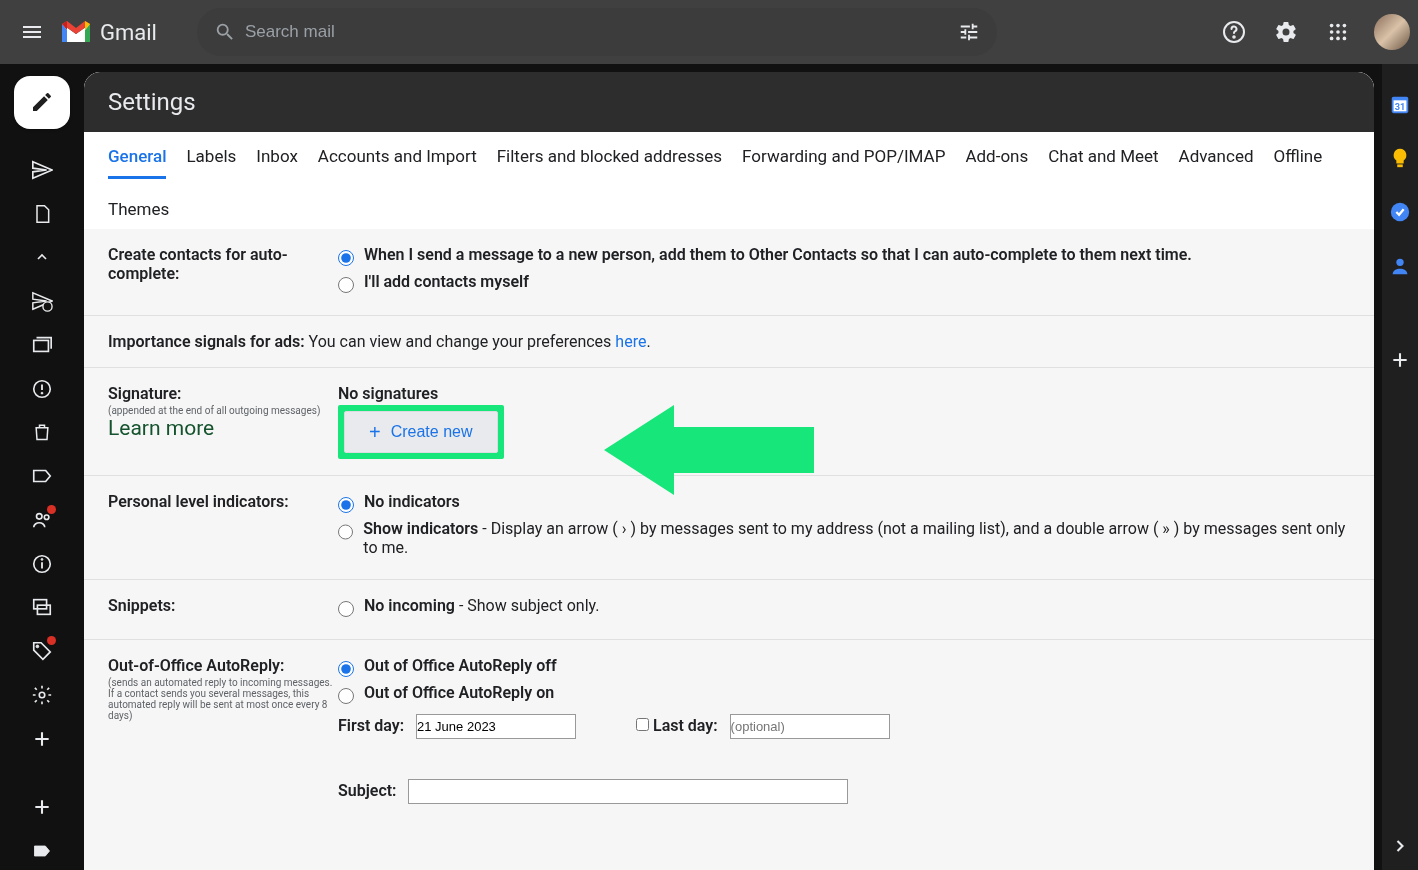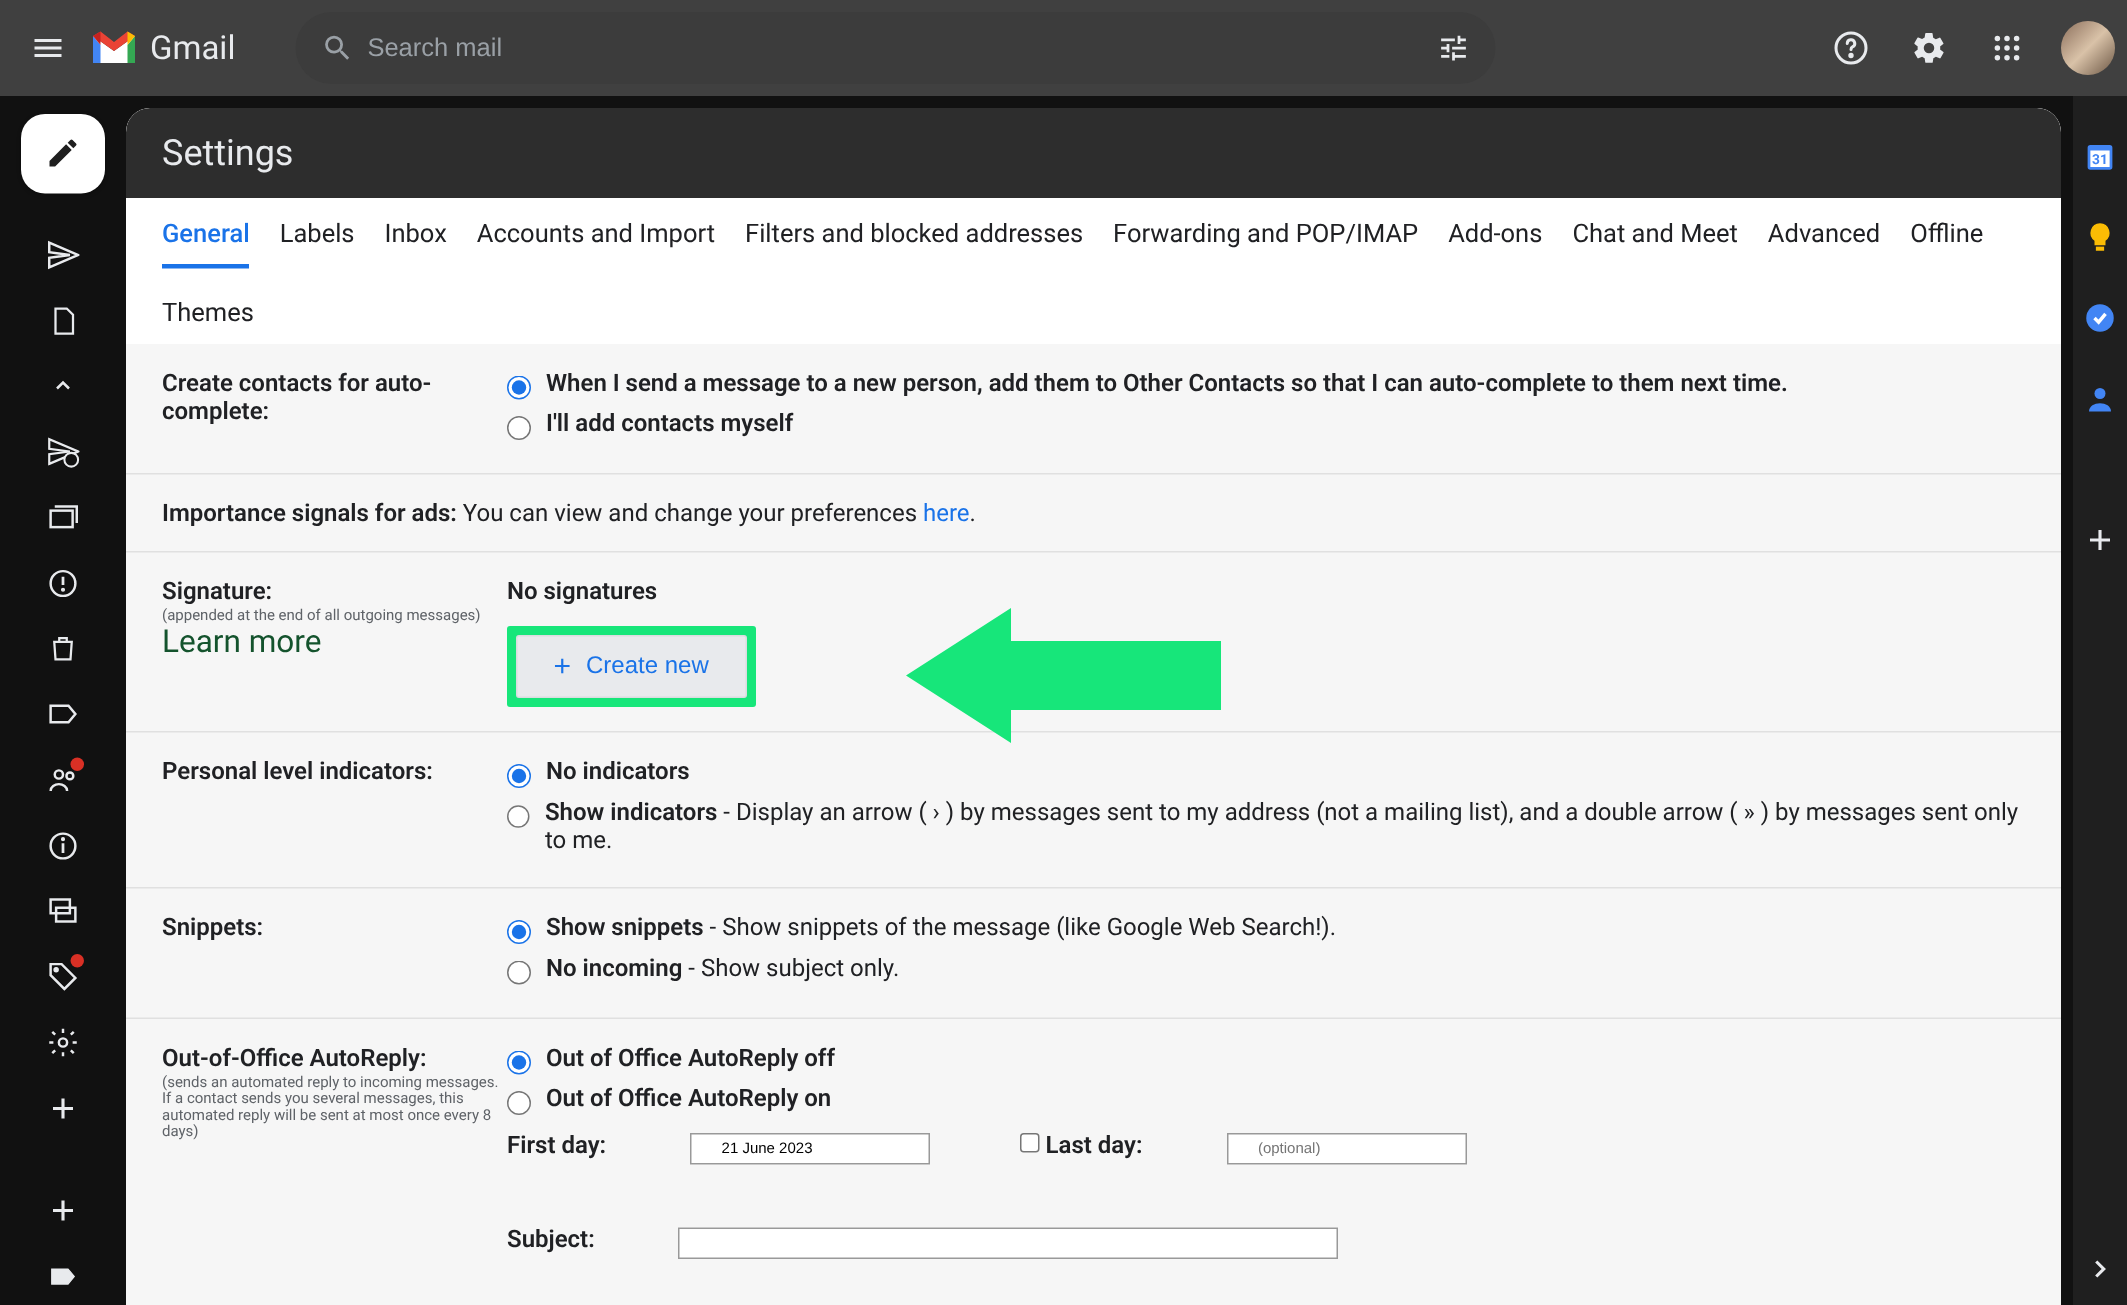--- a/index.html
+++ b/index.html
@@ -40,28 +40,28 @@
 .section { display: flex; padding: 16px 24px; border-bottom: 1px solid #e0e0e0; }
 .section-label { width: 230px; flex-shrink: 0; }
 .section-label .title { font-weight: 600; font-size: 16px; color: #202124; }
 .section-label .sub { font-size: 10px; color: #5f6368; margin-top: 2px; }
 .section-label a { color: #14532d; text-decoration: none; font-size: 21px; text-align: center; }
 .section-content { flex: 1; font-size: 16px; color: #202124; }
 .radio-row { display: flex; align-items: flex-start; gap: 10px; margin-bottom: 6px; }
 .radio-row input[type=radio] { margin-top: 5px; width: 16px; height: 16px; accent-color: #1a73e8; }
 .radio-row .bold { font-weight: 600; }
 .text-link { color: #1a73e8; text-decoration: none; }
-.no-sig { font-weight: 600; margin-bottom: 14px; }
+.no-sig { font-weight: 600; margin-bottom: 2px; }
 .create-new-wrap { display: inline-block; background: #17e67a; padding: 6px; border-radius: 2px; }
 .create-new-btn { background: #e8eaed; border: 1px solid #dadce0; padding: 10px 24px; display: flex; align-items: center; gap: 10px; color: #1a73e8; font-size: 16px; cursor: pointer; border-radius: 2px; }
 .create-new-btn .plus { font-size: 20px; line-height: 1; }
 
 .ooo-fields { margin-top: 10px; display: flex; flex-wrap: wrap; gap: 40px 60px; align-items: center; }
 .ooo-fields label { font-weight: 600; font-size: 16px; margin-right: 8px; }
-.ooo-fields input[type=text] { border: 1px solid #999; padding: 4px 20px; font-size: 10px; margin-left: 44px; }
+.ooo-fields input[type=text] { border: 1px solid #999; padding: 4px 0; font-size: 13px; }
 .ooo-date { width: 160px; }
 .ooo-subject { width: 440px; }
 
 
 .arrow-annot { position: absolute; left: 520px; top: 156px; pointer-events: none; }
 .arrow-annot svg { display: block; }
 
 
 .rightbar { width: 36px; background: #1f1f1f; display: flex; flex-direction: column; align-items: center; padding-top: 28px; gap: 30px; }
 .rightbar .ricon { width: 24px; height: 24px; display: flex; align-items: center; justify-content: center; cursor: pointer; }
@@ -317,24 +317,20 @@
               </div>
           </div>
         </div>
 
         <div class="section">
           <div class="section-label">
               <div class="title">Snippets:</div>
             </div>
           <div class="section-content">
             <div class="radio-row">
-                <input type="radio" checked="" style="">
-                <span><span class="bold">Show snippets</span><span> - Show snippets of the message (like Google Web Search!).</span></span>
-              </div>
-            <div class="radio-row">
                 <input type="radio" style="">
                 <span><span class="bold">No incoming</span><span> - Show subject only.</span></span>
               </div>
           </div>
         </div>
 
         <div class="section" style="border-bottom:none;">
           <div class="section-label">
             <div class="title">Out-of-Office AutoReply:</div>
             <div class="sub">(sends an automated reply to incoming messages. If a contact sends you several messages, this automated reply will be sent at most once every 8 days)</div>

